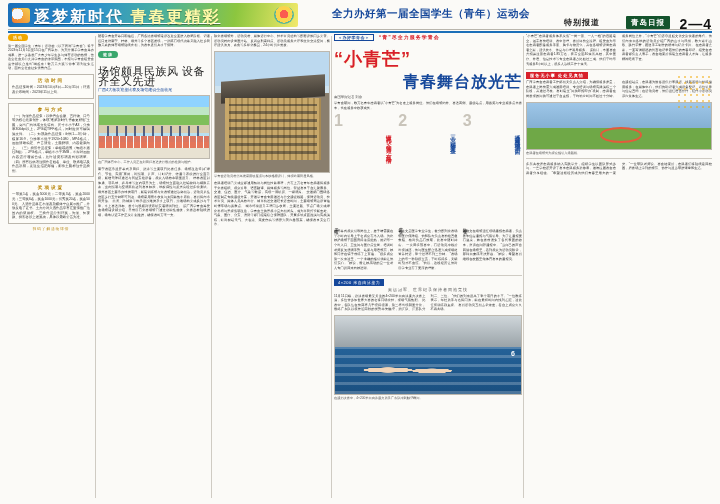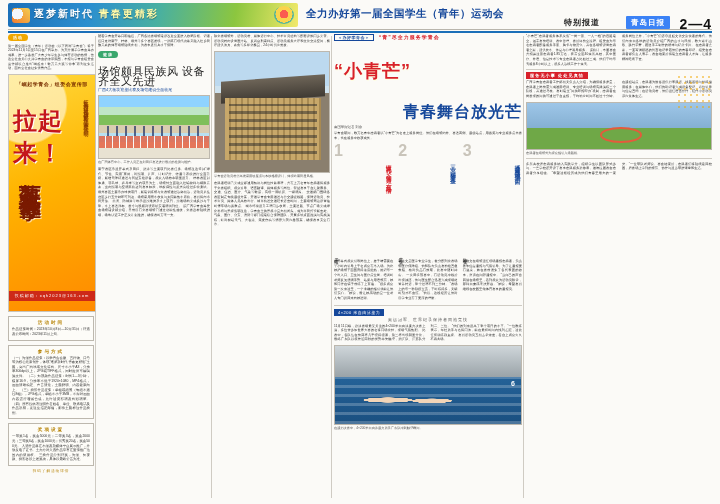--- a/index.html
+++ b/index.html
@@ -12,35 +12,35 @@
   .page{position:relative;width:720px;height:504px;background:#fbfaf7;}
 
   
   .masthead{position:absolute;left:0;top:0;width:720px;height:30px;background:#fbfaf7;}
   .mh-banner{
     position:absolute;left:8px;top:3px;width:290px;height:24px;
     background:linear-gradient(100deg,#1b6fb8 0%,#2b8fcf 28%,#49b0a0 52%,#8cc63f 78%,#f2e96a 100%);
     border-radius:2px;overflow:hidden;
   }
   .mh-banner .slog{
-    position:absolute;left:26px;top:4px;font-size:10px;font-weight:bold;color:#fff;
-    letter-spacing:2px;text-shadow:0 1px 1px rgba(0,0,0,.35);white-space:nowrap;
+    position:absolute;left:26px;top:4px;font-size:16px;font-weight:bold;color:#fff;
+    letter-spacing:2px;text-shadow:0 1px 1px rgba(0,0,0,.35);white-space:nowrap;text-decoration:underline;
   }
   .mh-banner .slog em{color:#fff9a8;font-style:normal;}
   .mh-logo{position:absolute;left:4px;top:5px;width:18px;height:15px;
     background:radial-gradient(circle at 30% 40%,#fff 0 35%,transparent 36%),
                linear-gradient(45deg,#ff7e29,#ffd24a);border-radius:3px;opacity:.95;}
   .mh-emblem{position:absolute;right:4px;top:3px;width:20px;height:18px;
     background:radial-gradient(circle at 50% 45%,#ff4e4e 0 30%,#ffd24a 31% 60%,#49b0a0 61% 100%);
     border-radius:50%;opacity:.9;}
-  .mh-center{position:absolute;left:306px;top:7px;width:250px;
+  .mh-center{position:absolute;left:306px;top:7px;width:250px;text-align:center;
     font-size:10.5px;font-weight:bold;color:#15479a;letter-spacing:.5px;}
   .mh-right{position:absolute;right:8px;top:16px;width:148px;height:26px;}
   .mh-special{position:absolute;left:0;top:1px;font-size:8px;color:#222;font-weight:bold;letter-spacing:1px;}
-  .mh-paper{position:absolute;right:42px;top:0px;width:44px;height:13px;background:#3b82f6;color:#fff;
+  .mh-paper{position:absolute;right:42px;top:0px;width:44px;height:13px;background:#14532d;color:#fff;
     font-size:7.5px;font-weight:bold;text-align:center;line-height:13px;letter-spacing:1px;border-radius:1px;}
   .mh-pages{position:absolute;right:0;top:0px;font-size:14px;font-weight:bold;color:#111;letter-spacing:1px;}
   .mh-rule{position:absolute;left:8px;top:29px;width:704px;height:0;border-top:1px solid #b9b5ac;}
   .mh-rule2{position:absolute;left:8px;top:30.5px;width:704px;height:0;border-top:2px solid #1b6fb8;}
 
   
   .col{position:absolute;top:34px;}
   .vrule{position:absolute;top:36px;width:0;border-left:1px solid #cfcbc3;}
 
   
@@ -106,23 +106,23 @@
   .ph-build .roof{position:absolute;left:6px;top:26px;width:104px;height:22px;
     background:linear-gradient(#6e6558,#3f3a33);transform:skewY(-4deg);}
   .ph-build .body{position:absolute;left:10px;top:46px;width:96px;height:62px;
     background:repeating-linear-gradient(90deg,#c8a86a 0 4px,#a88a52 4px 6px);}
   .ph-build .win{position:absolute;left:14px;top:52px;width:88px;height:50px;
     background:repeating-linear-gradient(0deg,rgba(40,40,40,.5) 0 3px,transparent 3px 8px);}
 
   
   #col4{left:334px;width:188px;}
   .feat-sub{font-size:5px;color:#d8202a;font-weight:bold;letter-spacing:1px;margin-top:2px;}
-  .feat-t1{font-size:18px;font-weight:bold;color:#d8202a;letter-spacing:1px;margin-top:18px;
+  .feat-t1{font-size:18px;font-weight:bold;color:#d8202a;letter-spacing:1px;margin-top:6px;
            text-shadow:.5px .5px 0 #ffd;}
-  .feat-t2{font-size:16px;font-weight:bold;color:#15479a;letter-spacing:1px;margin-top:19px;text-align:right;}
+  .feat-t2{font-size:16px;font-weight:bold;color:#15479a;letter-spacing:1px;margin-top:1px;text-align:right;}
   .byline{font-size:3.4px;color:#444;margin-top:2px;}
   .feat-grid{display:flex;gap:5px;margin-top:4px;}
   .fg-col{flex:1;position:relative;}
   .num{font-size:16px;font-weight:bold;color:#c9c4ba;line-height:14px;}
   .vtitle{writing-mode:vertical-rl;font-size:5.6px;font-weight:bold;letter-spacing:2px;
           color:#15479a;height:92px;margin:2px 0 2px auto;}
   .vtitle.red{color:#d8202a;}
   .vname{writing-mode:vertical-rl;font-size:4.4px;color:#333;letter-spacing:1px;}
   .relay{border-top:1px solid #cfcbc3;margin-top:4px;padding-top:3px;}
   .relay .bar{display:inline-block;background:#15479a;color:#fff;font-size:4px;padding:1px 4px;letter-spacing:.5px;}
@@ -178,27 +178,20 @@
   <div class="vrule" style="left:211px;height:462px;"></div>
   <div class="vrule" style="left:331px;height:462px;"></div>
   <div class="vrule" style="left:523px;height:462px;"></div>
 
   <div class="col" id="colL">
     <div>
       <span class="tag">活动</span>
     </div>
     <div class="l-lead tx" style="margin-top:3px;">第一届全国学生（青年）运动会（以下简称“学青会”）将于2023年11月5日至15日在广西举办。为充分展示学青会筹办成果，进一步激发广大青少年学生参与体育运动的热情，营造全社会关心支持学青会的浓厚氛围，本报与学青会组委会宣传部联合推出“崛起来！数万元大奖等你拿”系列征集活动，面向全社会征集优秀作品。</div>
 
-    <div class="l-poster">
-      <div class="sub">「崛起学青会」组委会宣传部</div>
-      <div class="big1">拉起来！</div>
-      <div class="big2">数万元大奖等你拿</div>
-      <div class="vline">征集海报短视频摄影作品大赛正式启动</div>
-      <div class="ribbon">投稿邮箱：xqh2023@163.com</div>
-    </div>
 
     <div class="l-box">
       <h4>活动时间</h4>
       <div class="sub2">作品征集时间：2023年10月8日—10月31日；评选及公布时间：2023年11月上旬。</div>
     </div>
 
     <div class="l-box">
       <h4>参与方式</h4>
       <div class="sub2">（一）海报作品征集：以学青会会徽、吉祥物、口号等为核心元素创作，体现“逐梦新时代 青春更精彩”主题，突出广西地域文化特色。尺寸不小于A3，分辨率300dpi以上，JPG或TIFF格式，同时提供可编辑源文件。
 （二）短视频作品征集：时长1—3分钟，横屏16:9，分辨率不低于1920×1080，MP4格式，画面清晰稳定、声音清楚，主题鲜明、内容健康向上。

